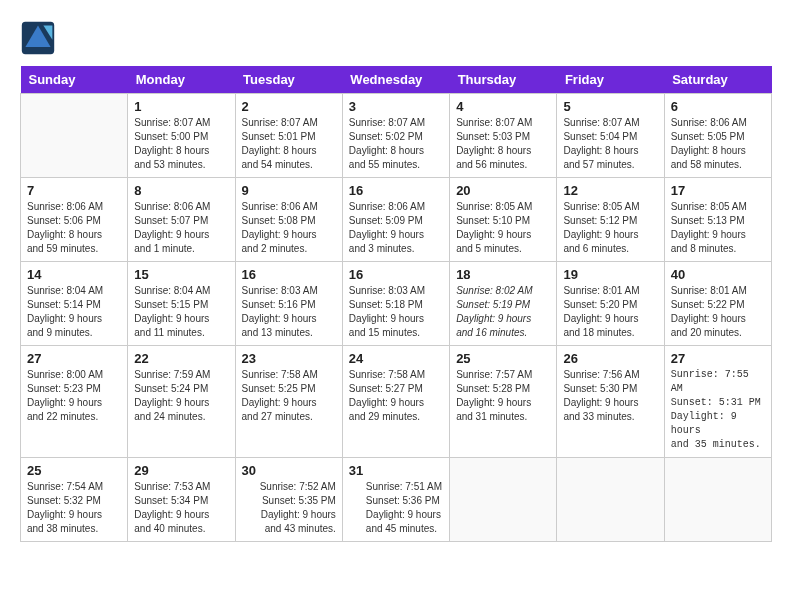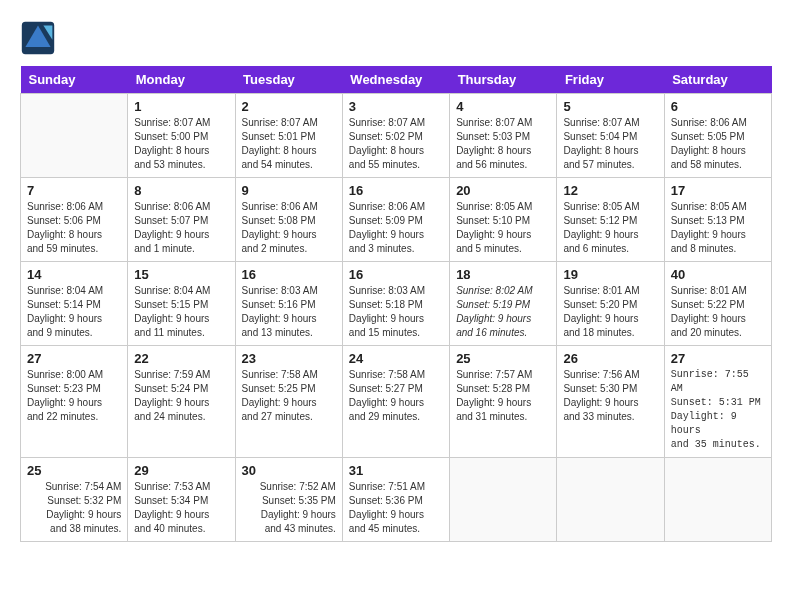--- a/index.html
+++ b/index.html
@@ -301,42 +301,42 @@
           <span class="day-number">27</span>
           <div class="day-detail" style="white-space: pre-line; font-family: Liberation Mono, monospace;">Sunrise: 7:55 AM
 Sunset: 5:31 PM
 Daylight: 9 hours
 and 35 minutes.</div>
         </td>
       </tr>
       <tr>
         <td>
           <span class="day-number">25</span>
-          <div class="day-detail" style="white-space: pre-line; text-align: right;">Sunrise: 7:54 AM
+          <div class="day-detail" style="white-space: pre-line;">Sunrise: 7:54 AM
 Sunset: 5:32 PM
 Daylight: 9 hours
 and 38 minutes.</div>
         </td>
         <td>
           <span class="day-number">29</span>
           <div class="day-detail" style="white-space: pre-line;">Sunrise: 7:53 AM
 Sunset: 5:34 PM
 Daylight: 9 hours
 and 40 minutes.</div>
         </td>
         <td>
           <span class="day-number">30</span>
           <div class="day-detail" style="white-space: pre-line; text-align: right;">Sunrise: 7:52 AM
 Sunset: 5:35 PM
 Daylight: 9 hours
 and 43 minutes.</div>
         </td>
         <td>
           <span class="day-number">31</span>
-          <div class="day-detail" style="white-space: pre-line;">Sunrise: 7:51 AM
+          <div class="day-detail" style="white-space: pre-line; margin-left: 17px;">Sunrise: 7:51 AM
 Sunset: 5:36 PM
 Daylight: 9 hours
 and 45 minutes.</div>
         </td>
         <td class="empty-cell"></td>
         <td class="empty-cell"></td>
         <td class="empty-cell"></td>
       </tr>
     </tbody>
 </table>

